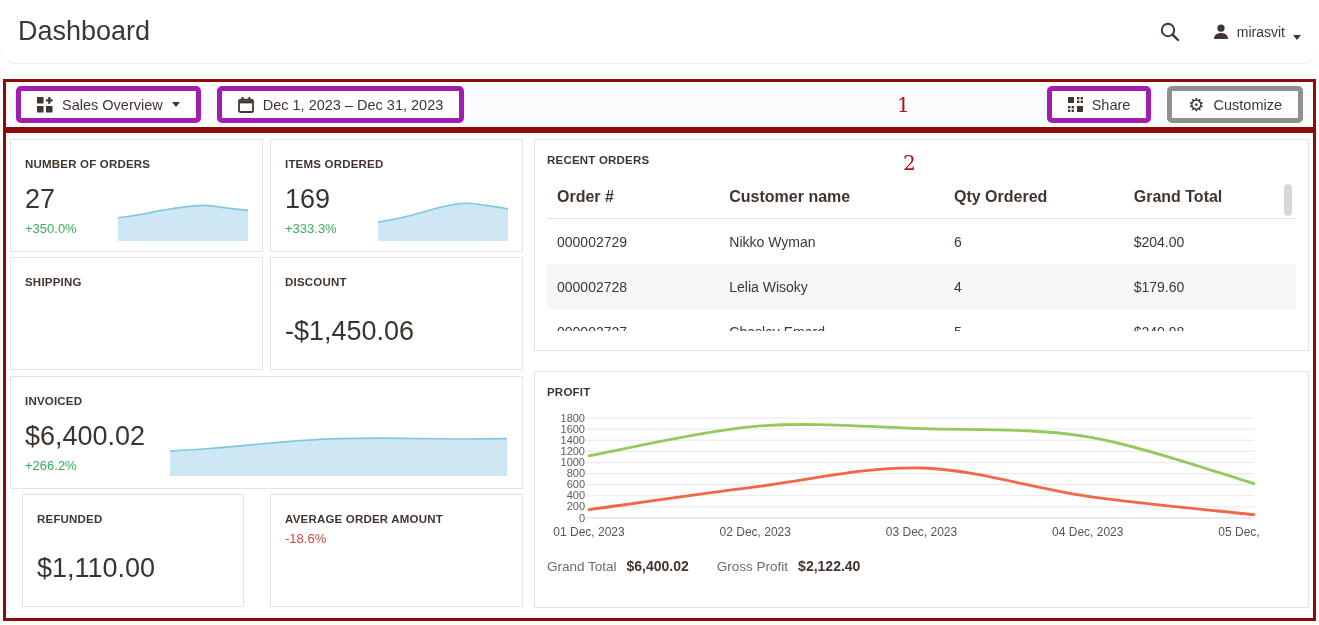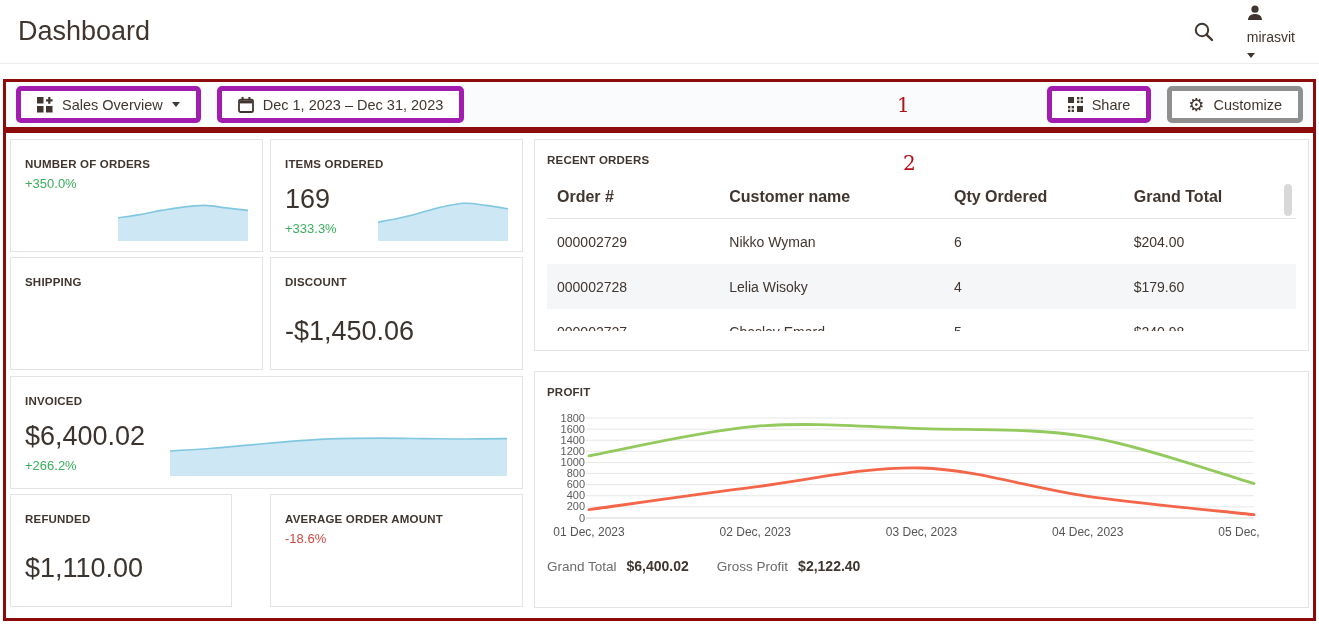--- a/index.html
+++ b/index.html
@@ -1,25 +1,25 @@
 <!DOCTYPE html>
 <html><head>
 <meta charset="utf-8">
 <style>
   * { margin:0; padding:0; box-sizing:border-box; }
   html,body { background:#fff; }
   body { font-family:"Liberation Sans","DejaVu Sans",sans-serif; color:#41362f; }
   .page { position:relative; width:1319px; height:625px; background:#fff; overflow:hidden; }
 
   
-  .page-header { display:flex; align-items:center; height:64px; padding:0 24px 0 18px; border-bottom:1px solid #ececec; }
+  .page-header { display:flex; align-items:center; height:64px; padding:0 18px 0 18px; border-bottom:1px solid #ececec;border-radius:17px; }
   .page-title { font-size:27px; font-weight:400; color:#41362f; }
   .hdr-spacer { flex:1; }
   .hdr-search { width:26px; height:26px; cursor:pointer; margin-right:30px; display:flex; align-items:center; justify-content:center; }
-  .hdr-user { display:flex; align-items:flex-start; gap:8px; cursor:pointer;flex-direction:column; }
+  .hdr-user { display:flex; align-items:flex-end; gap:8px; cursor:pointer; }
   .hdr-user-name { font-size:14px; color:#41362f; }
   .caret { width:0; height:0; border-left:4px solid transparent; border-right:4px solid transparent; border-top:5px solid #41362f; }
 
   
   .toolbar-frame { position:relative; margin:15px 3px 0 3px; height:51px; border:3px solid #8e0b0b; background:#fafbfc;
                    display:flex; align-items:center; padding:0 10px; gap:16px; }
   .tb-btn { display:flex; align-items:center; gap:9px; height:37px; padding:0 16px; background:#fff;
             border:5px solid #a21caf; border-radius:5px; font-size:14.5px; color:#41362f; cursor:pointer; white-space:nowrap; }
   .tb-btn.dark-border { border-color:#8f8f8f; }
   .tb-spacer { flex:1; }
@@ -136,20 +136,21 @@
       <span class="gear-glyph">⚙</span>
       <span>Customize</span>
     </button>
   </div>
 
   <div class="content-frame">
     <div class="annotation ann-2">2</div>
 
     <div class="card kpi" style="left:4px;top:6px;width:253px;height:113px">
       <div class="card-label">NUMBER OF ORDERS</div>
+      <div class="kpi-value">27</div>
       <div class="kpi-delta up">+350.0%</div>
       <svg class="spark" style="right:14px;bottom:10px" width="130" height="48" viewBox="0 0 130 48">
           <path d="M0.0,25.0C3.6,24.4 14.4,22.9 21.7,21.6C28.9,20.4 36.1,18.7 43.3,17.4C50.6,16.2 57.8,14.9 65.0,14.1C72.2,13.2 79.4,12.3 86.7,12.4C93.9,12.5 101.1,14.1 108.3,14.9C115.6,15.8 126.4,17.0 130.0,17.4 L130,48 L0,48 Z" fill="#cde8f4"></path>
           <path d="M0.0,25.0C3.6,24.4 14.4,22.9 21.7,21.6C28.9,20.4 36.1,18.7 43.3,17.4C50.6,16.2 57.8,14.9 65.0,14.1C72.2,13.2 79.4,12.3 86.7,12.4C93.9,12.5 101.1,14.1 108.3,14.9C115.6,15.8 126.4,17.0 130.0,17.4" fill="none" stroke="#82c7e0" stroke-width="1.6"></path>
         </svg>
     </div>
 
     <div class="card kpi" style="left:264px;top:6px;width:253px;height:113px">
       <div class="card-label">ITEMS ORDERED</div>
       <div class="kpi-value">169</div>
@@ -172,21 +173,21 @@
     <div class="card kpi" style="left:4px;top:243px;width:513px;height:113px">
       <div class="card-label">INVOICED</div>
       <div class="kpi-value">$6,400.02</div>
       <div class="kpi-delta up">+266.2%</div>
       <svg class="spark" style="right:15px;bottom:12px" width="337" height="52" viewBox="0 0 337 52">
           <path d="M0.0,27.0C7.0,26.5 28.1,25.3 42.1,24.2C56.2,23.2 70.2,21.8 84.3,20.6C98.3,19.3 112.3,17.9 126.4,16.9C140.4,15.9 154.5,15.0 168.5,14.6C182.5,14.1 196.6,14.1 210.6,14.1C224.7,14.1 238.7,14.4 252.8,14.6C266.8,14.7 280.8,15.0 294.9,15.0C308.9,15.0 330.0,14.7 337.0,14.6 L337,52 L0,52 Z" fill="#cde8f4"></path>
           <path d="M0.0,27.0C7.0,26.5 28.1,25.3 42.1,24.2C56.2,23.2 70.2,21.8 84.3,20.6C98.3,19.3 112.3,17.9 126.4,16.9C140.4,15.9 154.5,15.0 168.5,14.6C182.5,14.1 196.6,14.1 210.6,14.1C224.7,14.1 238.7,14.4 252.8,14.6C266.8,14.7 280.8,15.0 294.9,15.0C308.9,15.0 330.0,14.7 337.0,14.6" fill="none" stroke="#82c7e0" stroke-width="1.6"></path>
         </svg>
     </div>
 
-    <div class="card kpi" style="left:4px;top:361px;width:222px;height:113px">
+    <div class="card kpi" style="left:16px;top:361px;width:222px;height:113px">
       <div class="card-label">REFUNDED</div>
       <div class="kpi-value lone">$1,110.00</div>
     </div>
 
     <div class="card kpi" style="left:264px;top:361px;width:253px;height:113px">
       <div class="card-label">AVERAGE ORDER AMOUNT</div>
       <div class="kpi-delta down">-18.6%</div>
     </div>
 
     <div class="card orders-card" style="left:528px;top:6px;width:775px;height:212px">

